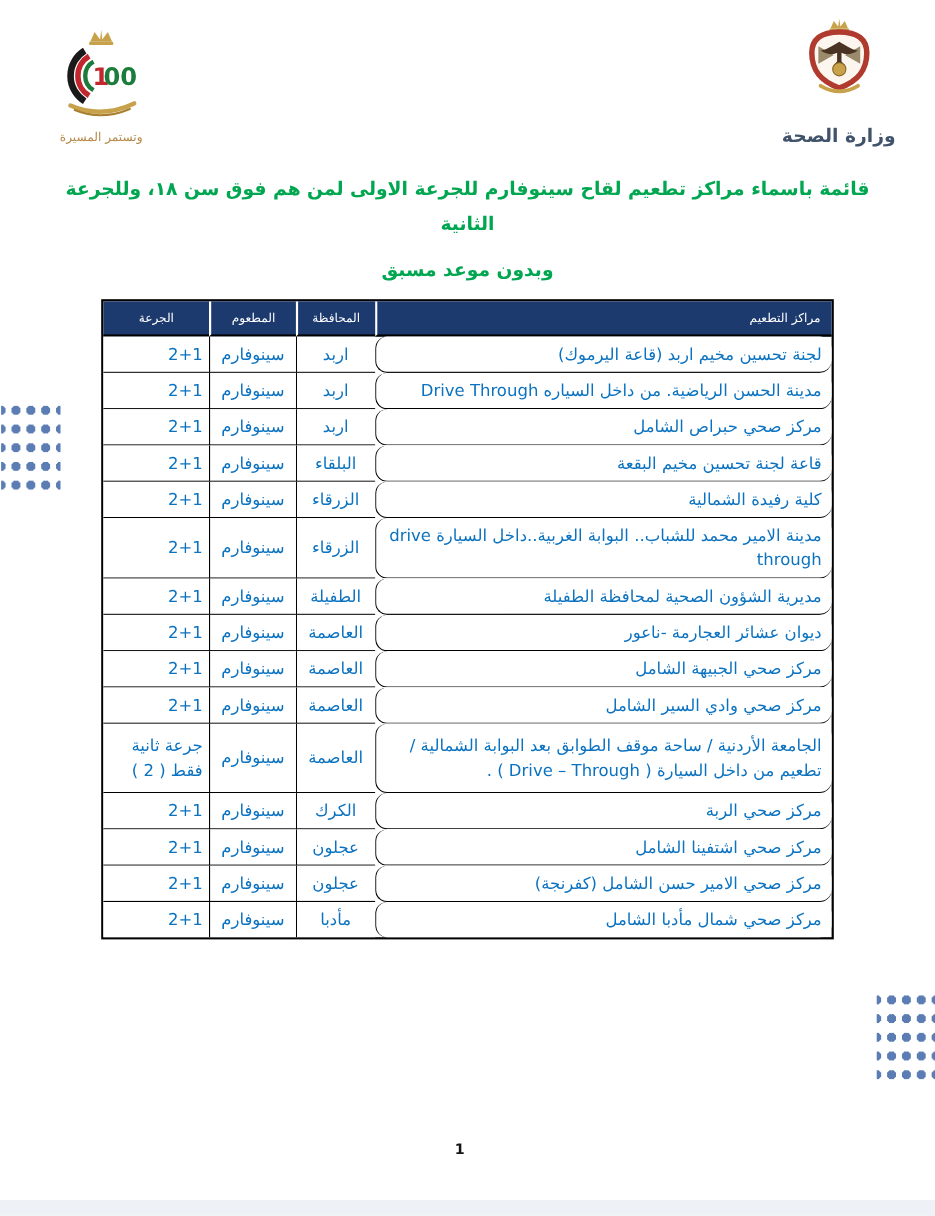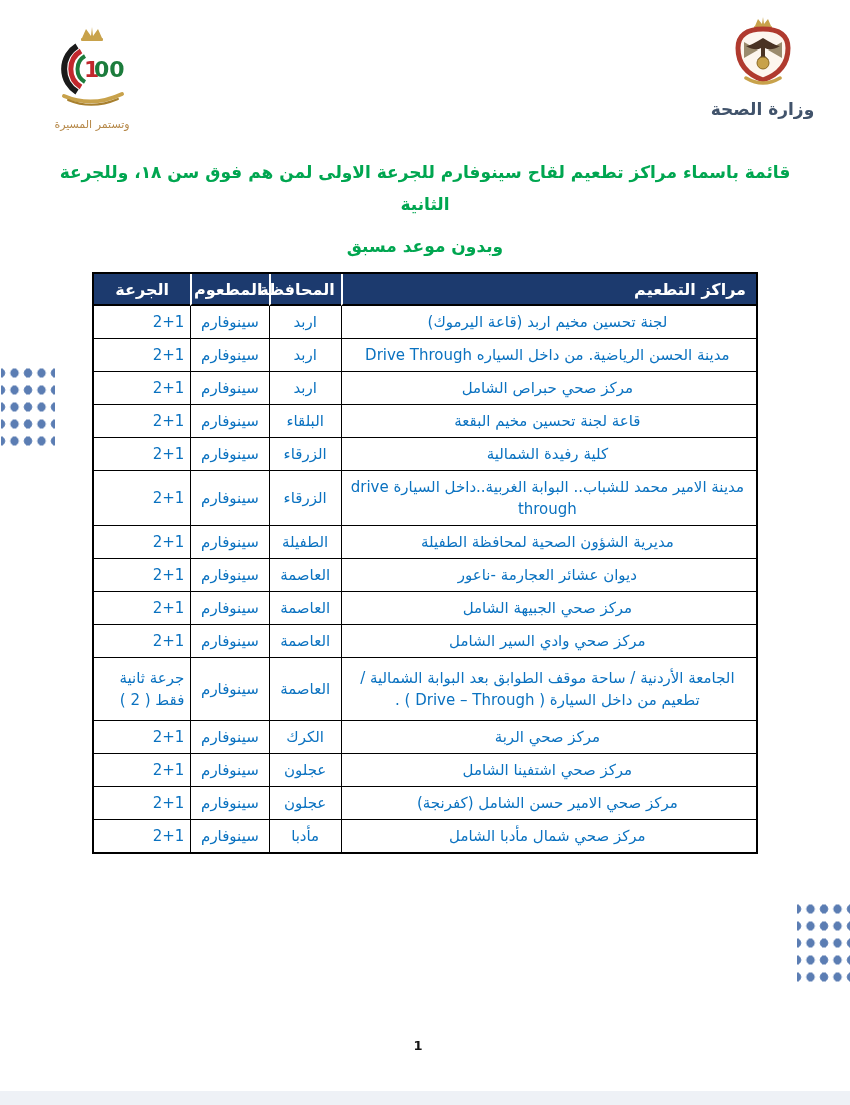--- a/index.html
+++ b/index.html
@@ -5,53 +5,53 @@
   html,body{margin:0;padding:0;background:#e9e9e9;}
   .page{
     position:relative;width:850px;height:1105px;margin:0 auto;
     background:#ffffff;overflow:hidden;
     font-family:"DejaVu Sans","Liberation Sans",sans-serif;
   }
   
   .logo-centennial{position:absolute;left:42px;top:26px;width:100px;text-align:center;}
   .logo-centennial .tagline{font-size:11px;font-weight:normal;color:#b6894a;margin-top:2px;direction:rtl;}
   .logo-moh{position:absolute;left:705px;top:16px;width:115px;text-align:center;}
-  .logo-moh .ministry{font-size:17px;font-weight:bold;color:#41536b;margin-top:1px;direction:rtl;}
+  .logo-moh .ministry{font-size:17px;font-weight:bold;color:#41536b;margin-top:16px;direction:rtl;}
   
   .title-block{
     position:absolute;top:156px;left:55px;width:740px;
     text-align:center;direction:rtl;
     color:#00a650;font-weight:bold;font-size:17px;line-height:32px;
   }
   .title-line3{margin-top:10px;}
   
   table.centers{
     position:absolute;left:92px;top:272px;width:666px;
     border-collapse:separate;border-spacing:0;
     border:2px solid #000;
     direction:rtl;
     table-layout:fixed;
   }
   table.centers th{
-    background:#1c3a6e;color:#fff;font-weight:bold;font-size:16px;
+    background:#1c3a6e;color:#fff;font-weight:normal;font-size:11px;
     padding:4px 6px;text-align:center;
     border-inline-end:2px solid #fff;border-bottom:2px solid #000;
     height:22px;
   }
   table.centers th.col-center{text-align:right;padding-right:10px;padding-left:38px;}
   table.centers th:last-child{border-inline-end:none;}
   table.centers td{
     color:#0b72c0;font-size:15px;line-height:22px;
     padding:5px 6px;text-align:center;vertical-align:middle;
     border-inline-end:1.5px solid #000;border-bottom:1.5px solid #000;
     background:#fff;white-space:pre-line;
   }
   table.centers td:last-child{border-inline-end:none;text-align:right;}
   table.centers tr:last-child td{border-bottom:none;}
-  table.centers td.cell-center{text-align:center;padding-right:9px;}
+  table.centers td.cell-center{text-align:right;padding-right:9px;border-radius:11px;}
   table.centers tr.tall td{padding-top:9px;padding-bottom:9px;}
   
   .dots{
     position:absolute;width:54px;height:86px;
     background-image:radial-gradient(circle 4.4px,#5b7db3 4.3px,rgba(0,0,0,0) 4.4px);
     background-size:13.5px 17px;background-position:center;
   }
   .dots-left{left:1px;top:364px;}
   .dots-right{left:797px;top:900px;}
   

